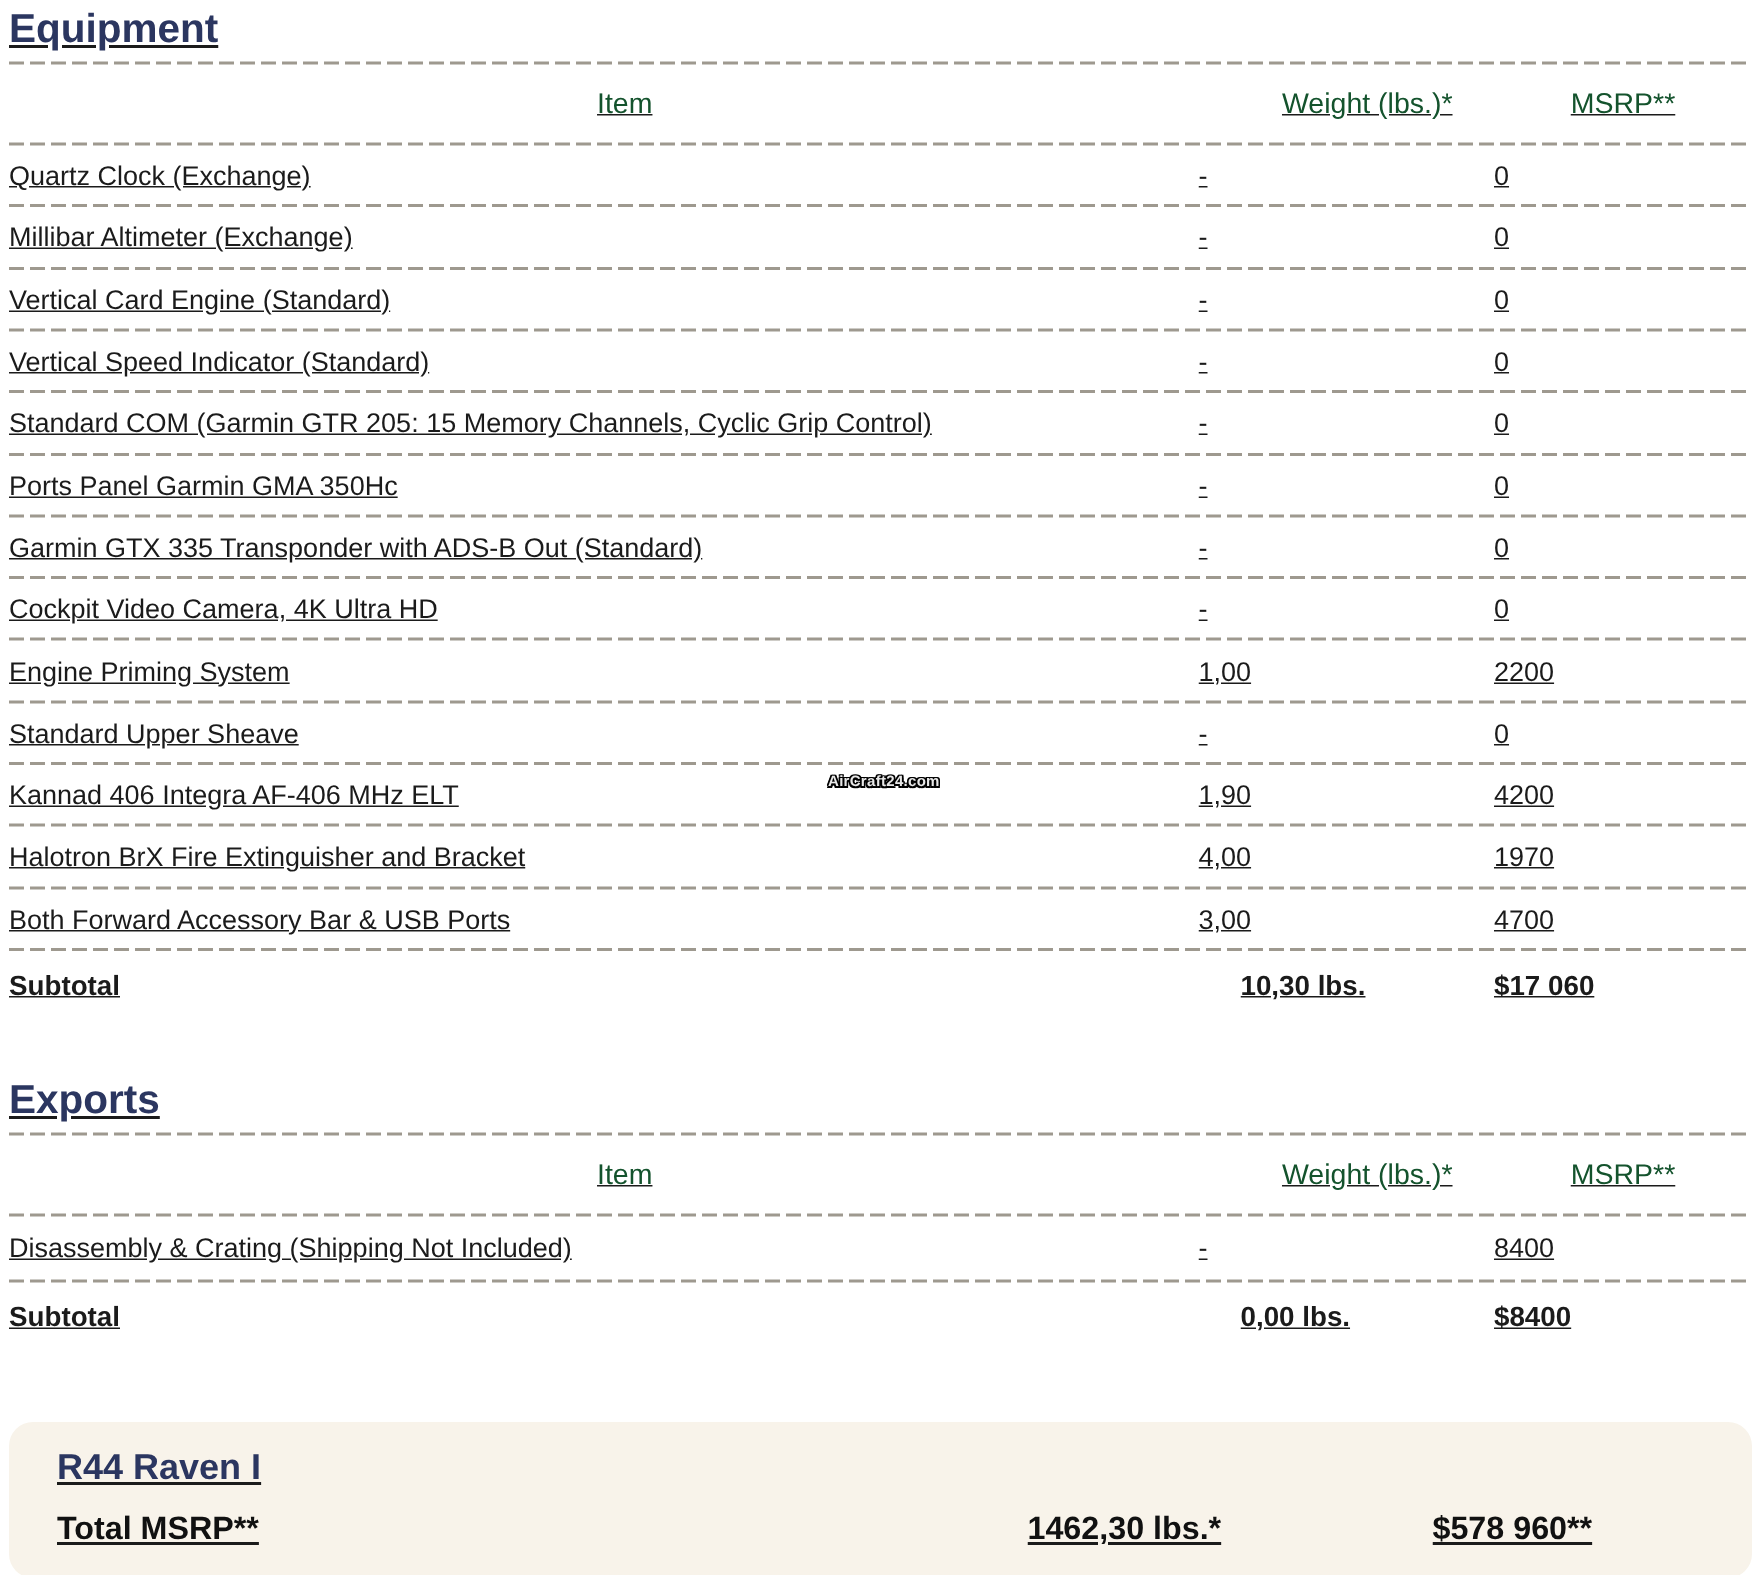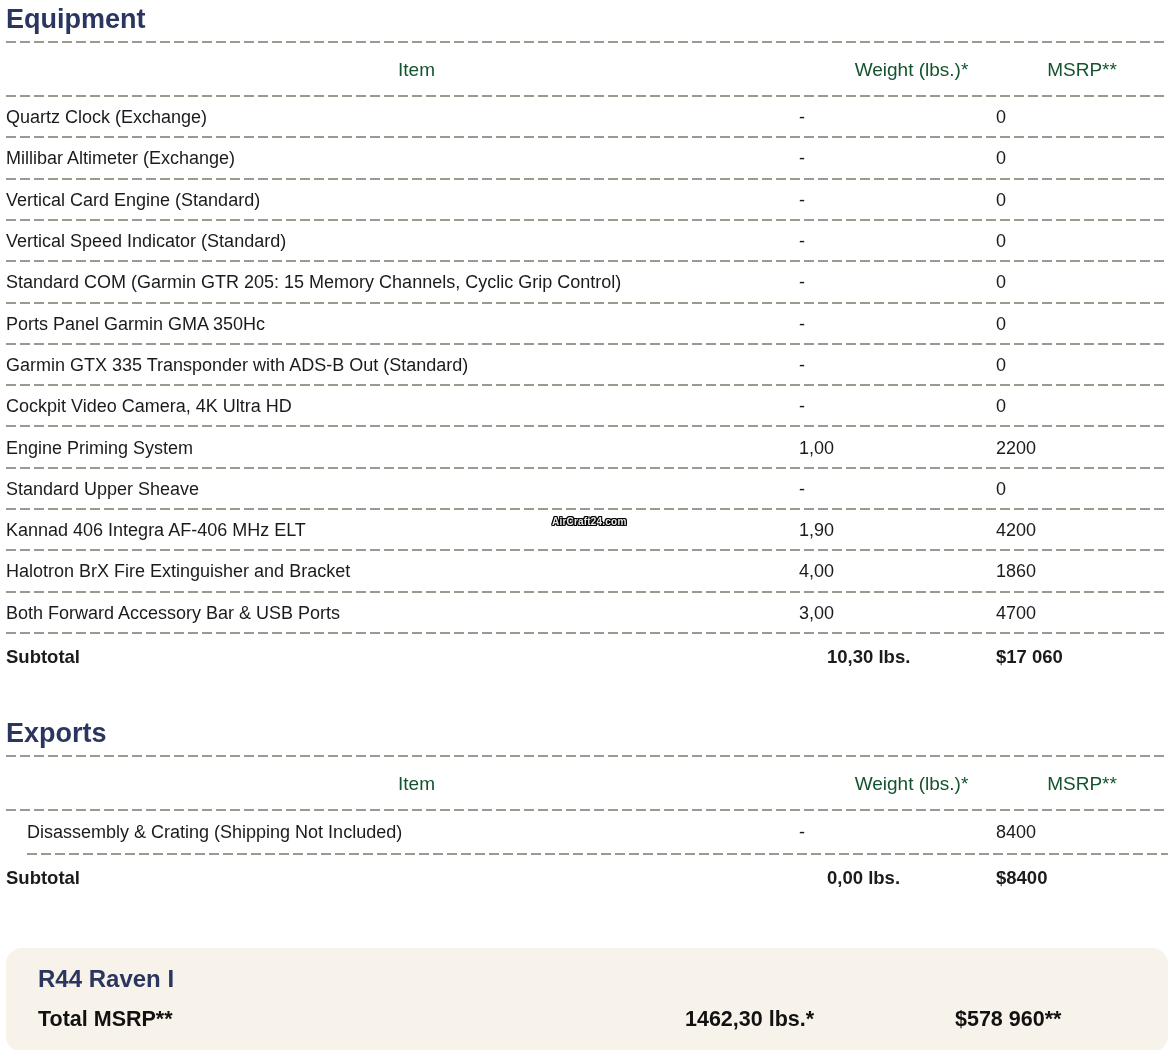--- a/index.html
+++ b/index.html
@@ -7,20 +7,21 @@
     width: 1174px; height: 1050px;
     background: #ffffff;
     font-family: "Liberation Sans", sans-serif;
     color: #1b1b1b;
     overflow: hidden;
   }
   .page {
     position: relative;
     width: 1174px; height: 932px;
     padding: 4px 6px 0 6px;
+    text-decoration: underline;
   }
 
   
   .dash { position: relative; }
   .dash::after {
     content: "";
     position: absolute; left: 0; right: 0; bottom: 0;
     height: 2px;
     background: repeating-linear-gradient(90deg, #9e998f 0px, #9e998f 10px, transparent 10px, transparent 14px);
   }
@@ -41,21 +42,21 @@
   }
 
   .thead {
     height: 54px;
     font-size: 19px;
     color: #14532d;
     text-align: center;
   }
 
   .trow { height: 41.3px; font-size: 18px; gap: 28px; }
-  .exports-table .trow { height: 44px; margin-left: 21px; }
+  .exports-table .trow { height: 44px; }
 
   .subtotal-row {
     height: 46px;
     font-size: 18.5px;
     font-weight: 700;
   }
 
   .cell { overflow: hidden; white-space: nowrap; }
 
   
@@ -177,21 +178,21 @@
 
         <div class="grid3 trow dash">
           <div class="cell">Kannad 406 Integra AF-406 MHz ELT</div>
           <div class="cell">1,90</div>
           <div class="cell">4200</div>
         </div>
 
         <div class="grid3 trow dash">
           <div class="cell">Halotron BrX Fire Extinguisher and Bracket</div>
           <div class="cell">4,00</div>
-          <div class="cell">1860</div>
+          <div class="cell">1970</div>
         </div>
 
         <div class="grid3 trow dash">
           <div class="cell">Both Forward Accessory Bar &amp; USB Ports</div>
           <div class="cell">3,00</div>
           <div class="cell">4700</div>
         </div>
       </div>
 
     <div class="grid3 subtotal-row">

